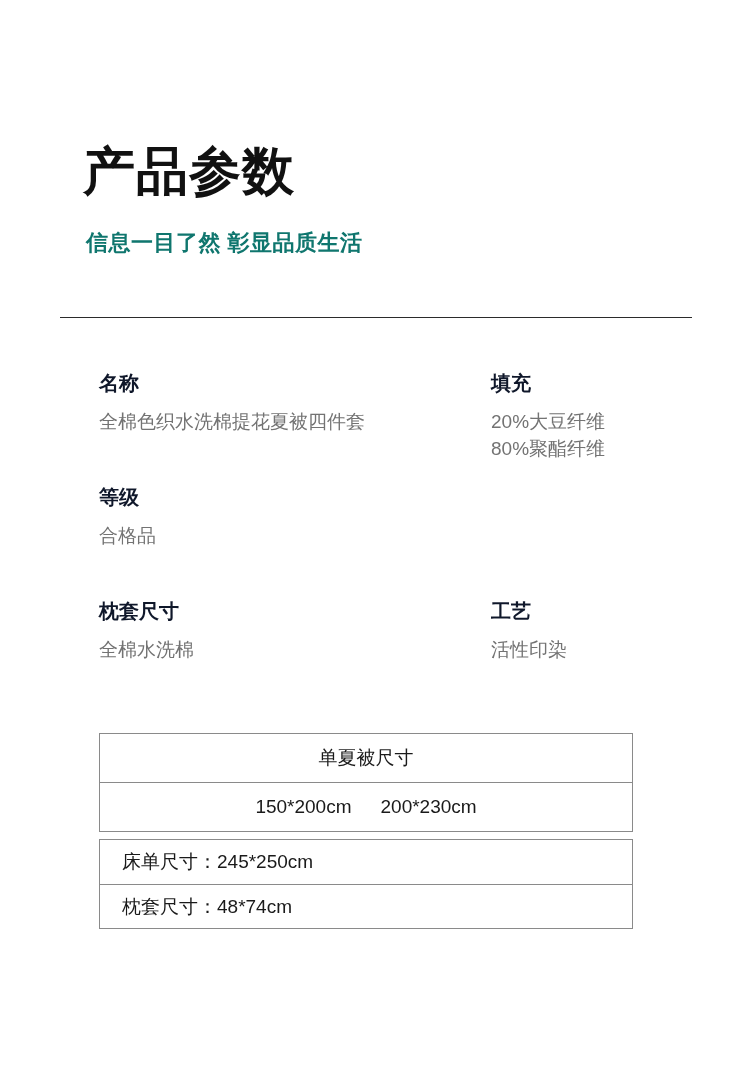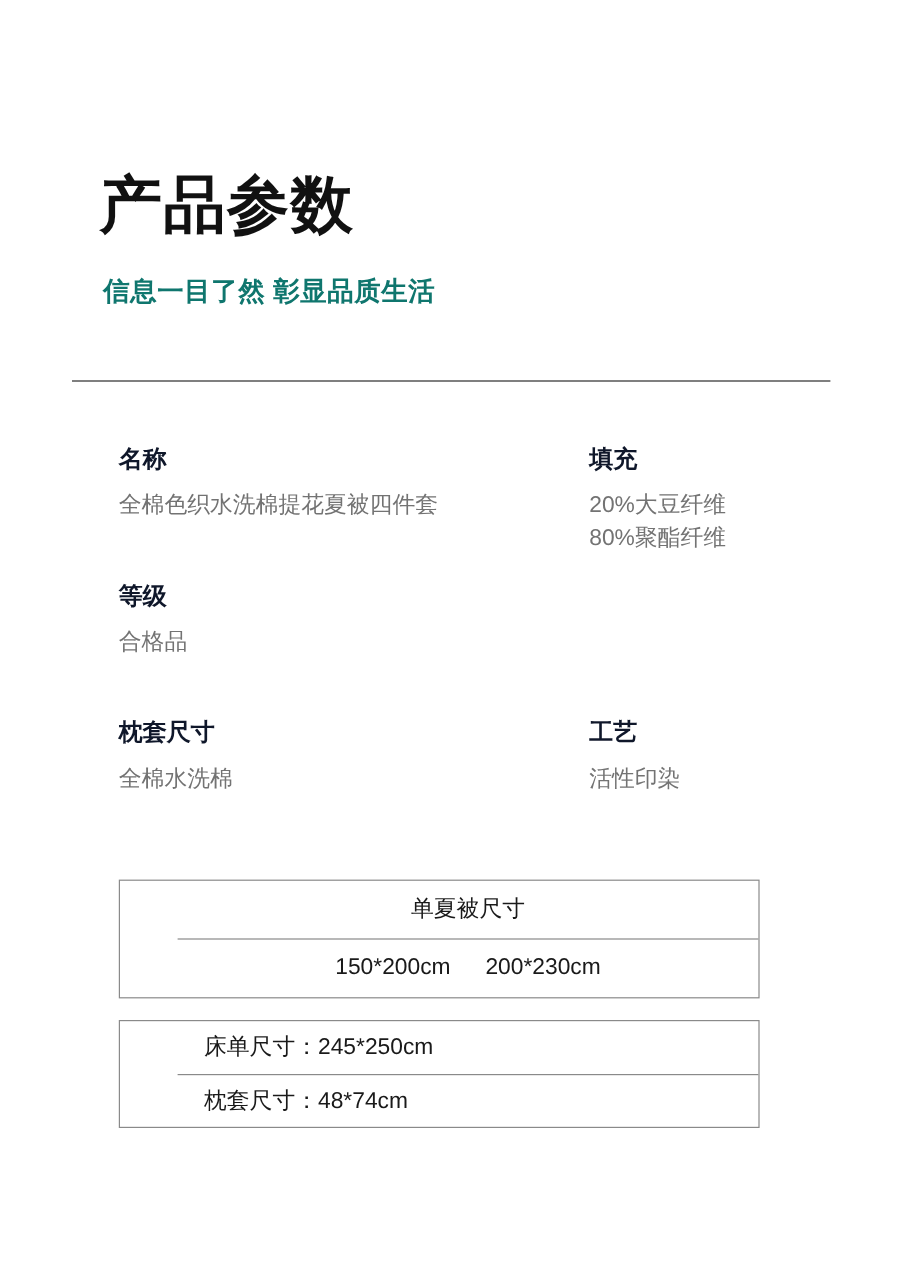--- a/index.html
+++ b/index.html
@@ -84,24 +84,23 @@
   .tables {
     position: absolute;
     left: 99px;
     top: 733px;
     width: 534px;
   }
   .table-block {
     border: 1px solid #8a8a8a;
     box-sizing: border-box;
     width: 534px;
-    padding-left: 48px;
   }
   .table-block + .table-block {
-    margin-top: 18px;
+    margin-top: 7px;
   }
   .tr {
     box-sizing: border-box;
     width: 100%;
     display: flex;
     align-items: center;
   }
   .tr + .tr {
     border-top: 1px solid #8a8a8a;
   }

